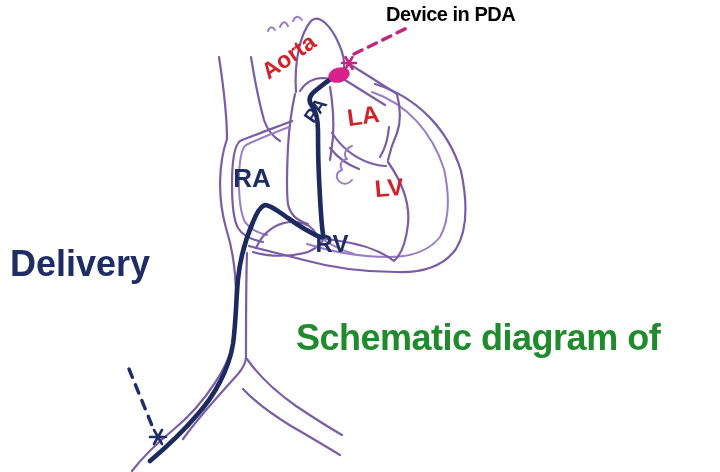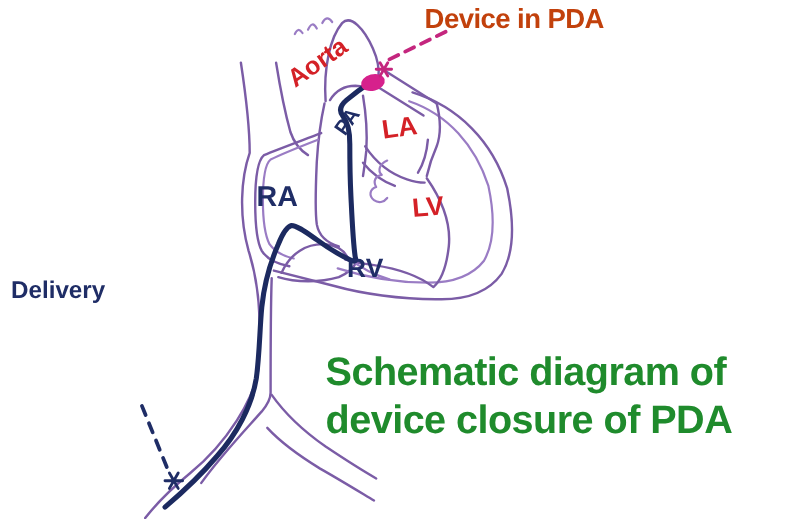--- a/index.html
+++ b/index.html
@@ -2,23 +2,23 @@
 <html><head>
 <meta charset="utf-8">
 <style>
   html,body{margin:0;padding:0;background:#fff;}
   #stage{
     position:relative;width:720px;height:472px;background:#ffffff;
     overflow:hidden;font-family:"Liberation Sans","DejaVu Sans",sans-serif;
   }
   #art{position:absolute;left:0;top:0;}
   .ann{position:absolute;font-weight:bold;white-space:nowrap;}
-  .ann-device{left:386px;top:3px;font-size:25px;letter-spacing:-0.5px;color:#c2410c;}
-  .ann-cable{left:10px;top:242px;font-size:22px;line-height:43px;color:#1f2d66;}
-  .ann-caption{left:296px;top:316px;font-size:36px;line-height:44px;letter-spacing:-0.5px;color:#1f8b2c;}
+  .ann-device{left:386px;top:3px;font-size:20px;letter-spacing:-0.5px;color:#000000;}
+  .ann-cable{left:10px;top:242px;font-size:36px;line-height:43px;color:#1f2d66;}
+  .ann-caption{left:296px;top:316px;font-size:36px;line-height:44px;letter-spacing:-0.5px;color:#1f8b2c;text-align:right;}
   
   .pl{fill:none;stroke:#7b5ca6;stroke-width:2.2;stroke-linecap:round;stroke-linejoin:round;}
   .pl2{fill:none;stroke:#9a7cc4;stroke-width:2;stroke-linecap:round;stroke-linejoin:round;}
   .cable{fill:none;stroke:#1c2a60;stroke-width:4.6;stroke-linecap:round;stroke-linejoin:round;}
   .dash-pink{fill:none;stroke:#c4267e;stroke-width:3.4;stroke-dasharray:9 7;stroke-linecap:round;}
   .dash-navy{fill:none;stroke:#1f2d66;stroke-width:3.4;stroke-dasharray:9 8;stroke-linecap:round;}
   .star-pink{fill:none;stroke:#c4267e;stroke-width:2.6;stroke-linecap:round;}
   .star-navy{fill:none;stroke:#1f2d66;stroke-width:2.6;stroke-linecap:round;}
   .hl{font-family:"Liberation Sans","DejaVu Sans",sans-serif;font-weight:bold;}
 </style>
@@ -93,16 +93,15 @@
   </svg>
 
   <div class="ann ann-device">Device in PDA</div>
 
   <div class="ann ann-cable">
     <div>Delivery</div>
   </div>
 
   <div class="ann ann-caption">
     <div>Schematic diagram of</div>
-    <div>device closure of PDA</div>
   </div>
 
 </div>
 
 </body></html>

